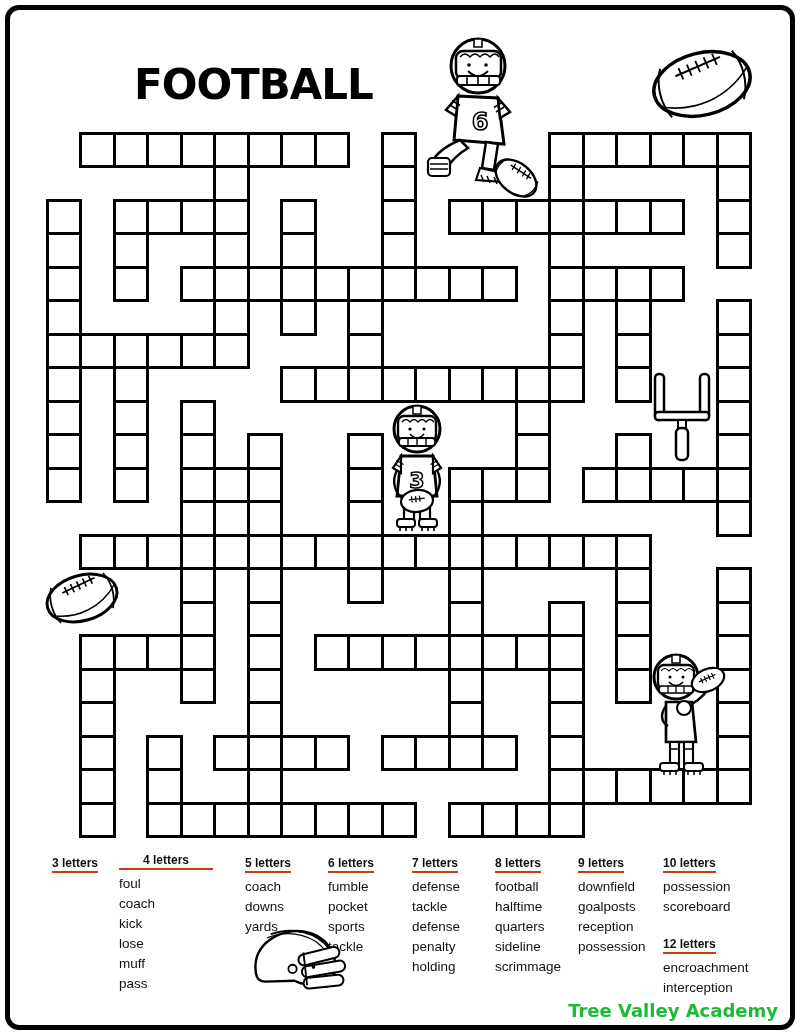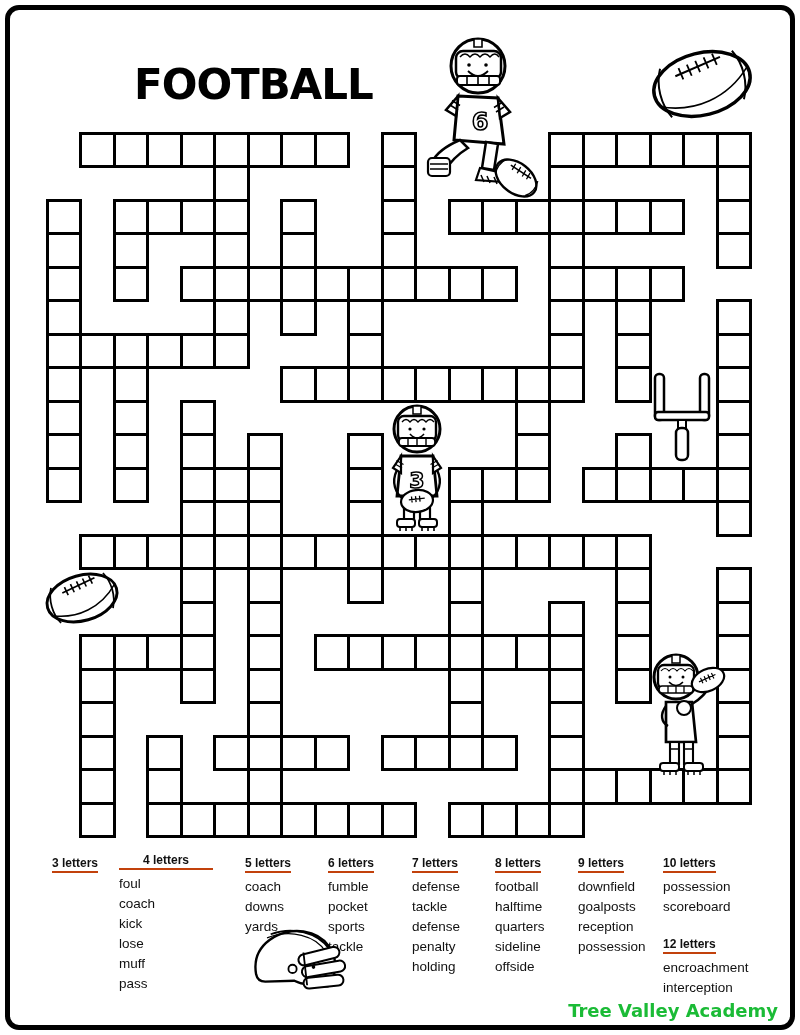--- a/index.html
+++ b/index.html
@@ -375,21 +375,21 @@
 </div>
 
 <div class="wgroup wg0"><div class="whead">3 letters</div></div>
 <div class="wgroup wg1">
     <div class="whead">4 letters</div>
     <div class="wcols"><div class="wcol"><div class="word">foul</div><div class="word">coach</div><div class="word">kick</div><div class="word">lose</div><div class="word">muff</div><div class="word">pass</div></div></div>
   </div>
 <div class="wgroup wg2"><div class="whead">5 letters</div><div class="wcols"><div class="wcol"><div class="word">coach</div><div class="word">downs</div><div class="word">yards</div></div></div></div>
 <div class="wgroup wg3"><div class="whead">6 letters</div><div class="wcols"><div class="wcol"><div class="word">fumble</div><div class="word">pocket</div><div class="word">sports</div><div class="word">tackle</div></div></div></div>
 <div class="wgroup wg4"><div class="whead">7 letters</div><div class="wcols"><div class="wcol"><div class="word">defense</div><div class="word">tackle</div><div class="word">defense</div><div class="word">penalty</div><div class="word">holding</div></div></div></div>
-<div class="wgroup wg5"><div class="whead">8 letters</div><div class="wcols"><div class="wcol"><div class="word">football</div><div class="word">halftime</div><div class="word">quarters</div><div class="word">sideline</div><div class="word">offside</div></div></div></div>
+<div class="wgroup wg5"><div class="whead">8 letters</div><div class="wcols"><div class="wcol"><div class="word">football</div><div class="word">halftime</div><div class="word">quarters</div><div class="word">sideline</div><div class="word">scrimmage</div></div></div></div>
 <div class="wgroup wg6"><div class="whead">9 letters</div><div class="wcols"><div class="wcol"><div class="word">downfield</div><div class="word">goalposts</div><div class="word">reception</div><div class="word">possession</div></div></div></div>
 <div class="wgroup wg7"><div class="whead">10 letters</div><div class="wcols"><div class="wcol"><div class="word">possession</div><div class="word">scoreboard</div></div></div></div>
 <div class="wgroup wg8"><div class="whead">12 letters</div><div class="wcols"><div class="wcol"><div class="word">encroachment</div><div class="word">interception</div></div></div></div>
 
 <div class="art" style="left:247px;top:925px;width:102px;height:75px;z-index:3;">
   <svg width="102" height="75" viewBox="0 0 112 82">
     <path d="M10 54 C4 20 38 3 62 7 C88 11 100 32 96 52 L94 62 C93 66 89 68 84 67 L72 64 C64 66 58 64 52 61 L20 62 C14 62 11 59 10 54 Z" fill="#fff" stroke="#000" stroke-width="2.6"></path>
     <path d="M26 10 C50 1 78 8 90 26" fill="none" stroke="#000" stroke-width="2"></path>
     <path d="M22 14 C47 4 76 11 87 30" fill="none" stroke="#000" stroke-width="1.4"></path>
     <circle cx="50" cy="48" r="4.5" fill="#fff" stroke="#000" stroke-width="2"></circle>

